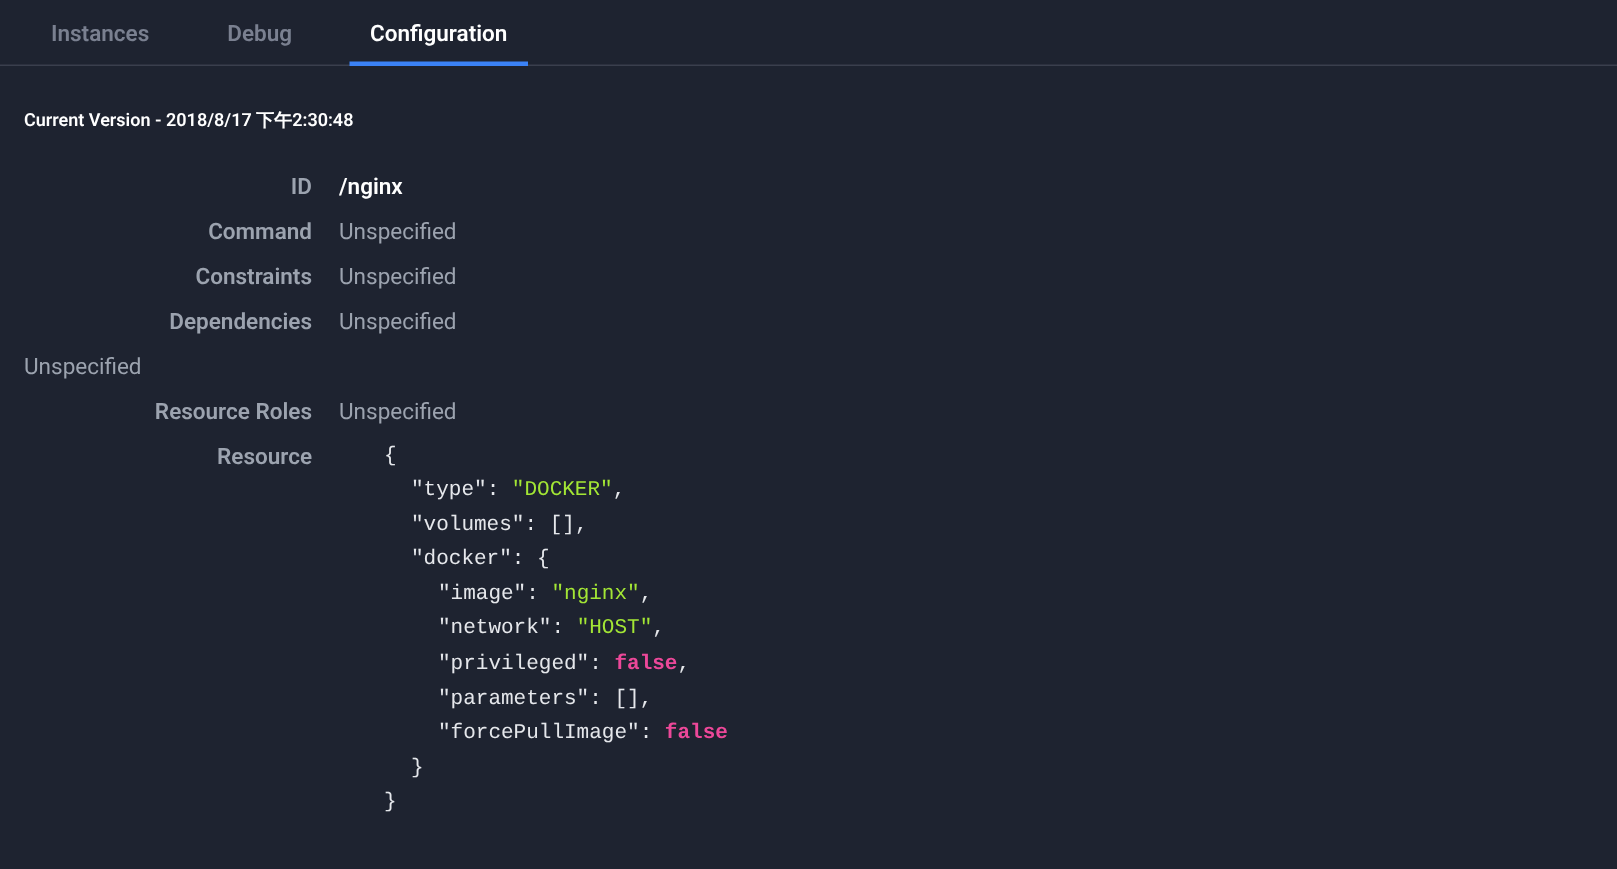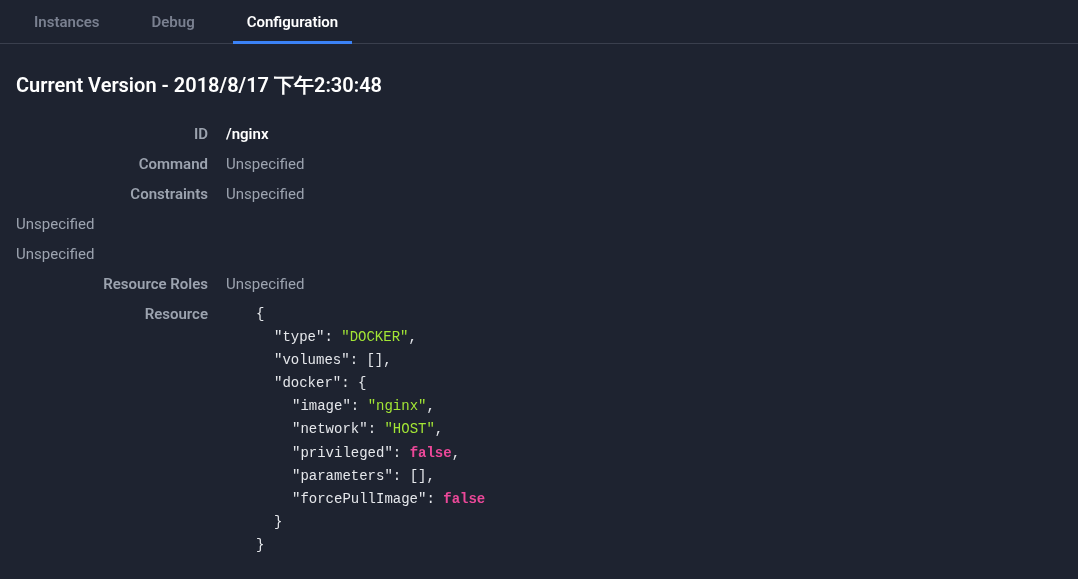--- a/index.html
+++ b/index.html
@@ -32,21 +32,21 @@
       top: 1px;
     }
     .tab.active {
       color: #ffffff;
       border-bottom-color: #3b82f6;
     }
     .version {
       padding: 28px 0 20px 16px;
       color: #ffffff;
       font-weight: 600;
-      font-size: 20px;
+      font-size: 12px;
     }
     .config-table {
       padding-left: 16px;
     }
     .config-row {
       display: flex;
       align-items: flex-start;
       padding: 4px 0;
       min-height: 30px;
     }
@@ -107,20 +107,21 @@
     <div class="config-label">Command</div>
     <div class="config-value">Unspecified</div>
   </div>
 
   <div class="config-row">
     <div class="config-label">Constraints</div>
     <div class="config-value">Unspecified</div>
   </div>
 
   <div class="config-row">
+    <div class="config-label">Dependencies</div>
     <div class="config-value">Unspecified</div>
   </div>
 
   <div class="config-row">
     <div class="config-value">Unspecified</div>
   </div>
 
   <div class="config-row">
     <div class="config-label">Resource Roles</div>
     <div class="config-value">Unspecified</div>

